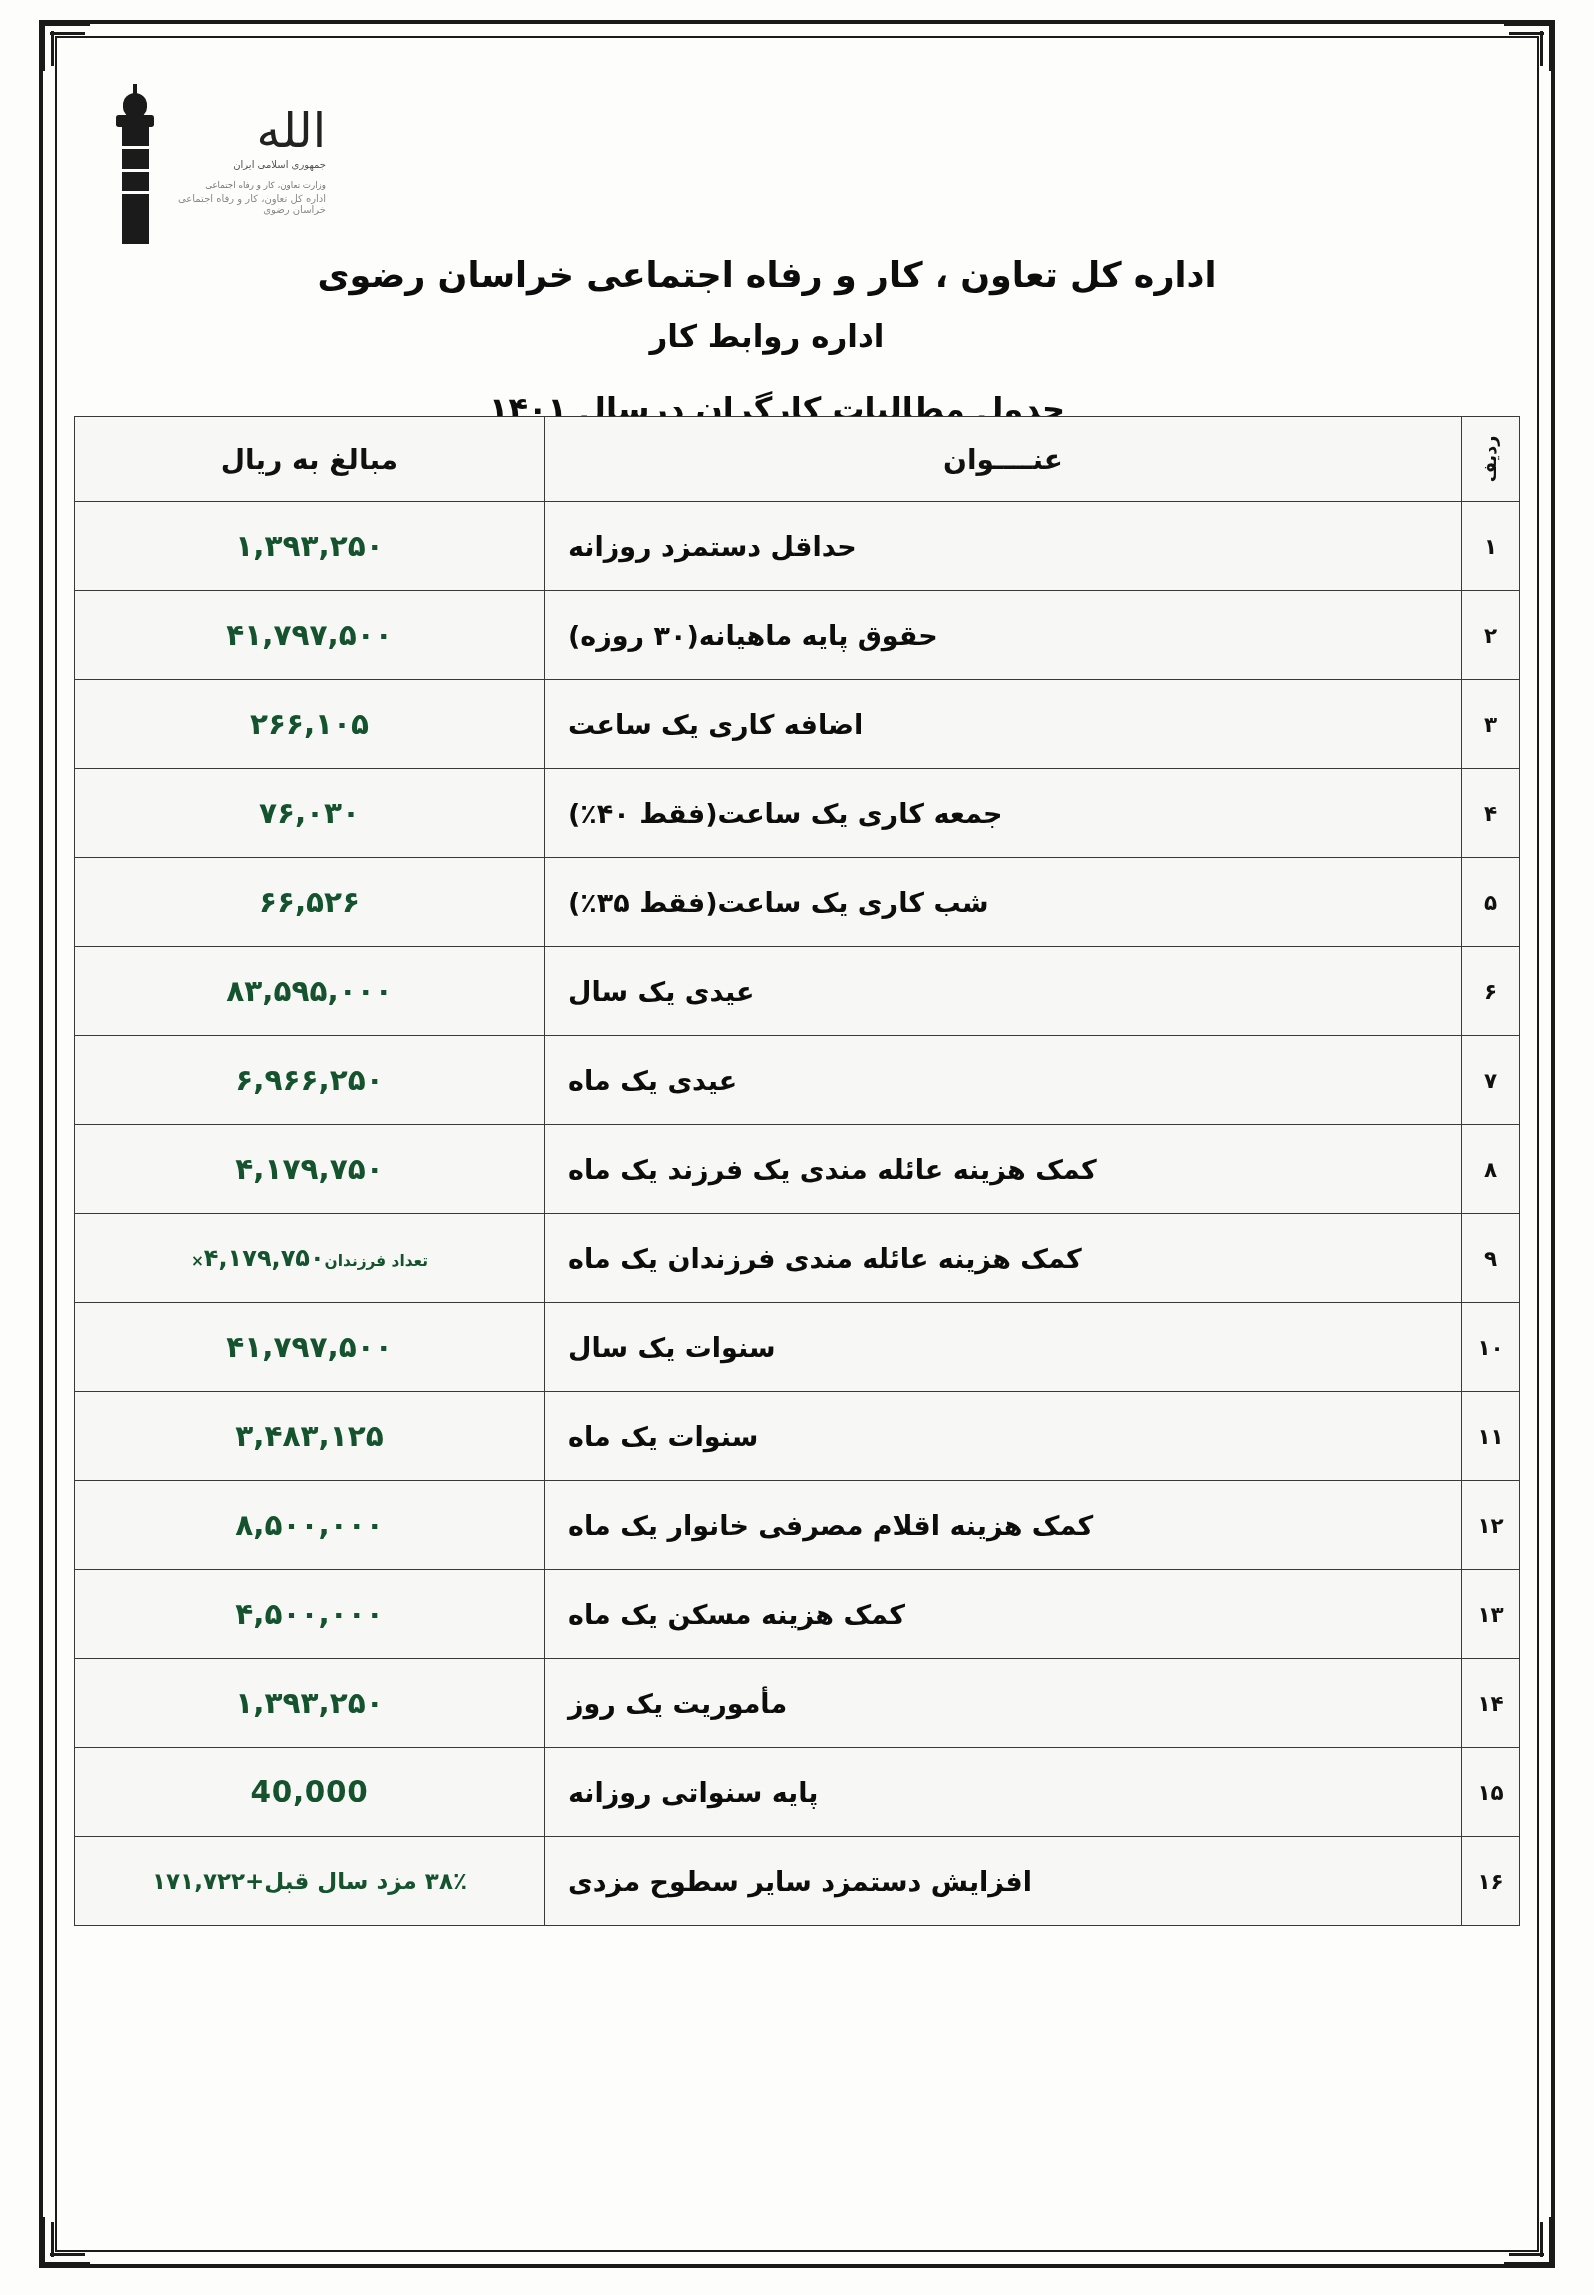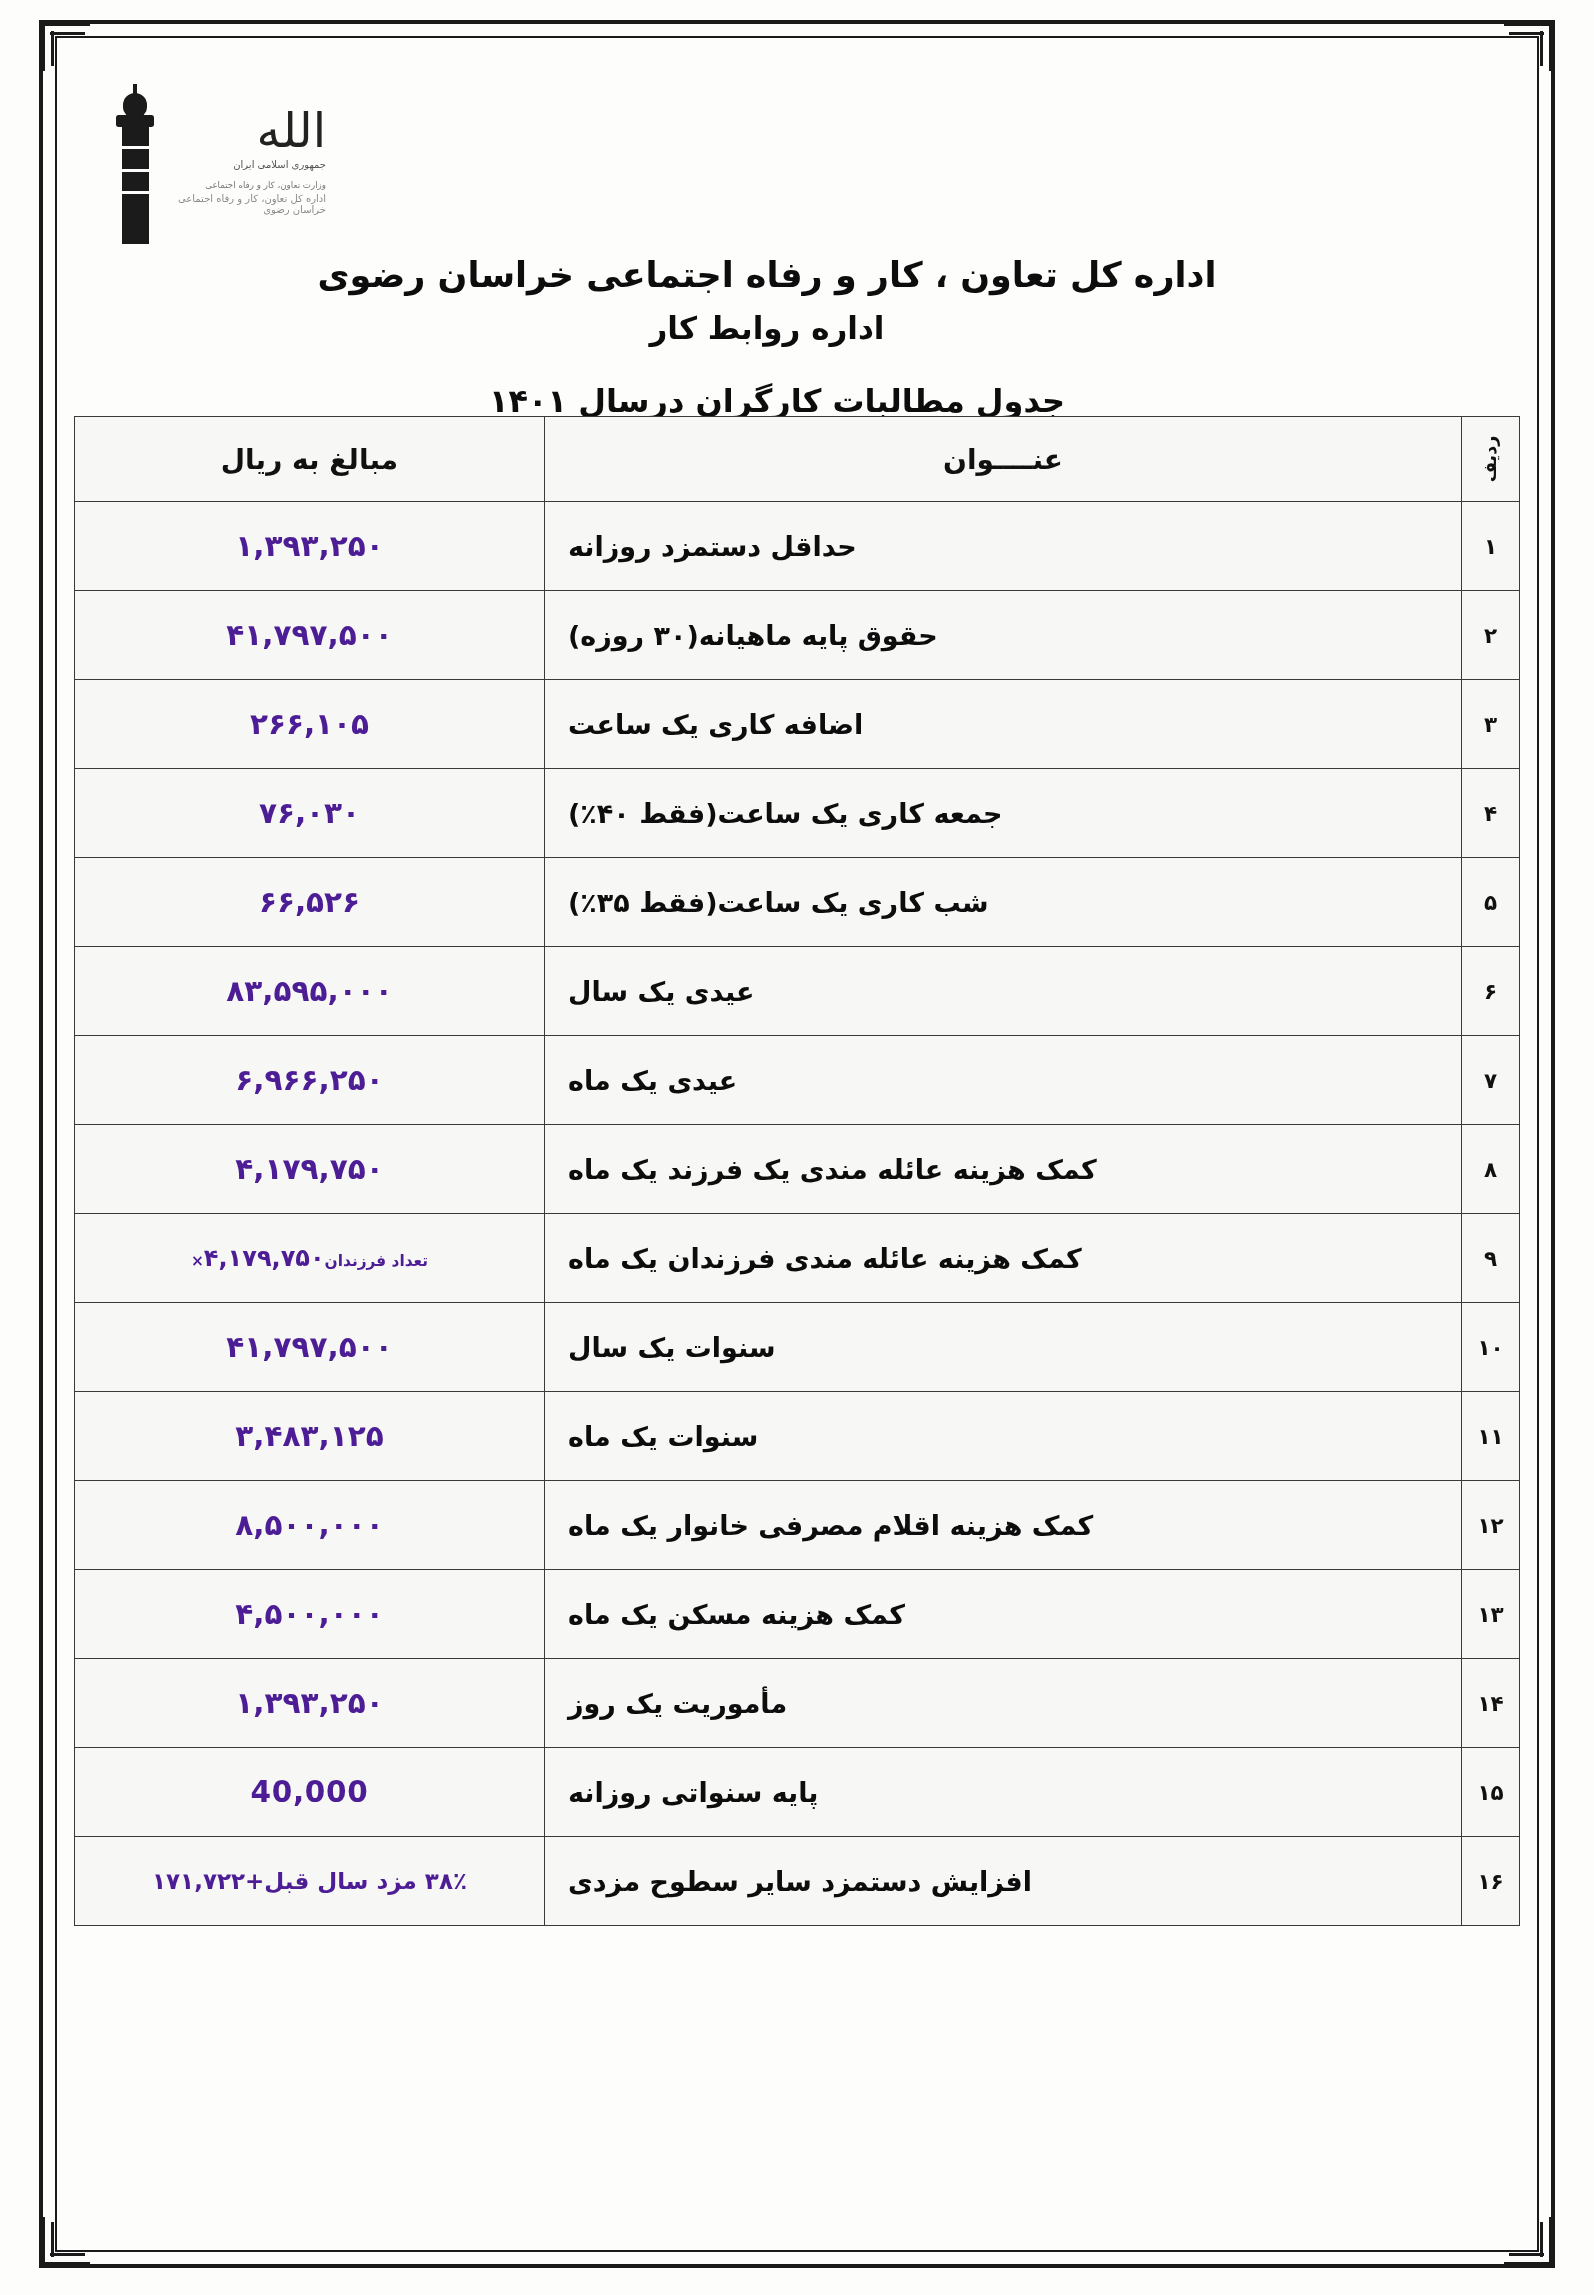--- a/index.html
+++ b/index.html
@@ -182,21 +182,21 @@
     right: 27px;
     left: 27px;
     text-align: center;
     direction: rtl;
   }
   .title-line {
     font-weight: bold;
     color: #0d0d0d;
     font-family: "DejaVu Sans", sans-serif;
   }
-  .title-1 { font-size: 35px; margin-bottom: 15px; padding-right: 60px; }
+  .title-1 { font-size: 35px; margin-bottom: 23px; padding-right: 60px; }
   .title-2 { font-size: 31px; margin-bottom: 36px; padding-right: 60px; }
   .title-3 { font-size: 32px; margin-bottom: 0; padding-right: 40px; }
 
   
   .table-wrap {
     position: absolute;
     top: 362px;
     left: 0;
     right: 0;
   }
@@ -247,21 +247,21 @@
     padding-left: 23px;
     font-size: 27px;
     font-weight: bold;
     color: #0d0d0d;
     direction: rtl;
   }
   td.amount {
     text-align: center;
     font-size: 29.5px;
     font-weight: bold;
-    color: #4c1d95;
+    color: #14532d;
     letter-spacing: 0.7px;
     direction: ltr;
   }
   td.amount .note {
     font-size: 15.4px;
     font-weight: bold;
     letter-spacing: 0;
   }
   td.amount.small {
     font-size: 24px;

